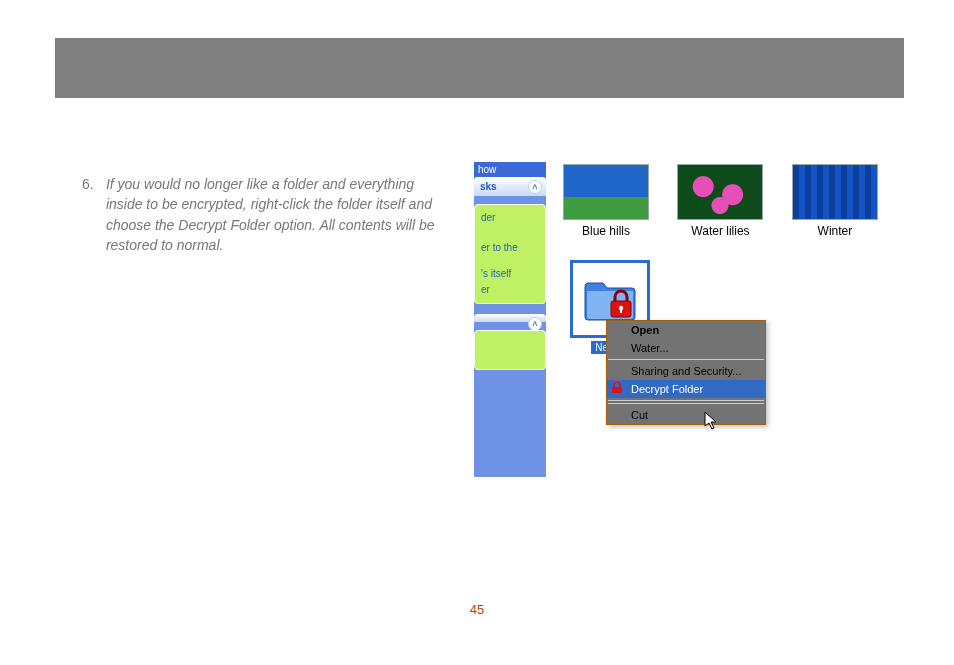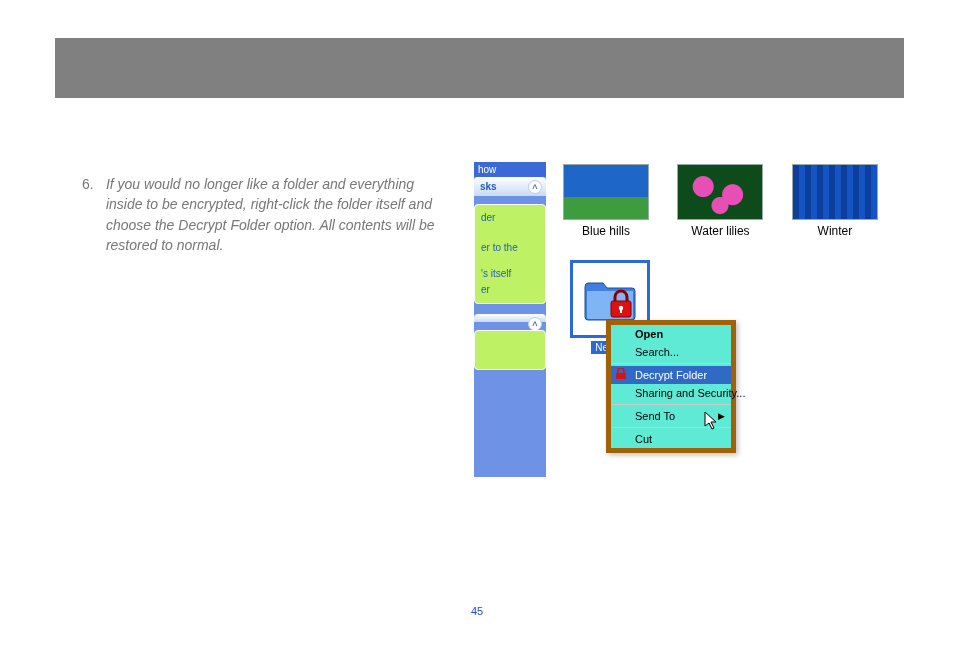--- a/index.html
+++ b/index.html
@@ -36,22 +36,22 @@
   .instruction .txt {
     display: inline-block;
     width: 340px;
     vertical-align: top;
     font-style: italic;
   }
   .page-number-wrap {
     position: absolute;
     bottom: 48px; left: 0; right: 0;
     text-align: center;
-    color: #1d4ed8;
-    font-size: 11px;
+    color: #c2410c;
+    font-size: 13px;
   }
 
   
   .shot {
     position: absolute;
     top: 162px;
     left: 474px;
     width: 430px;
     height: 315px;
     background: #fff;
@@ -155,23 +155,23 @@
     font-size:10px; padding:1px 4px;
     display:inline-block; margin-top:3px;
     max-width: 80px; overflow: hidden; white-space: nowrap;
   }
 
   
   .ctxmenu {
     position: absolute;
     left: 132px;
     top: 158px;
-    width: 130px;
-    background: #5eead4;
-    border: 5px solid #a16207;
+    width: 160px;
+    background: #737373;
+    border: 1px solid #a16207;
     box-shadow: 2px 2px 5px rgba(0,0,0,0.25);
     font-size: 11px;
     color: #000;
     z-index: 5;
   }
   .ctxmenu .mi {
     padding: 3px 10px 3px 24px;
     white-space: nowrap;
     position: relative;
   }
@@ -258,37 +258,33 @@
         <path d="M32 24 v-4 a6 6 0 0 1 12 0 v4" fill="none" stroke="#800" stroke-width="3"></path>
         <circle cx="38" cy="31" r="2.2" fill="#fff"></circle>
         <rect x="37" y="31" width="2" height="5" fill="#fff"></rect>
       </svg>
     </div>
     <span class="sel-label">New P</span>
   </div>
 
   <div class="ctxmenu">
     <div class="mi" style="font-weight:bold">Open</div>
-    <div class="mi">Search...</div>
+    <div class="mi">Water...</div>
     <div class="sep"></div>
+    <div class="mi">Sharing and Security...</div>
     <div class="mi hi">
       <span class="mi-icon">
         <svg class="lock-mini" viewBox="0 0 12 12">
           <rect x="1" y="5" width="10" height="6" rx="1" fill="#d11"></rect>
           <path d="M3 5 v-2 a3 3 0 0 1 6 0 v2" fill="none" stroke="#d11" stroke-width="1.6"></path>
         </svg>
       </span>
       <span>Decrypt Folder</span>
     </div>
-    <div class="mi">Sharing and Security...</div>
     <div class="sep"></div>
-    <div class="mi">
-      <span>Send To</span>
-      <span class="arrow">▶</span>
-    </div>
     <div class="sep"></div>
     <div class="mi">Cut</div>
 
   </div>
 
   <svg class="cursor" viewBox="0 0 15 20">
     <path d="M1 1 L1 15 L5 12 L8 18 L10 17 L7 11 L12 11 Z" fill="#fff" stroke="#000" stroke-width="1"></path>
   </svg>
 
 </div>

